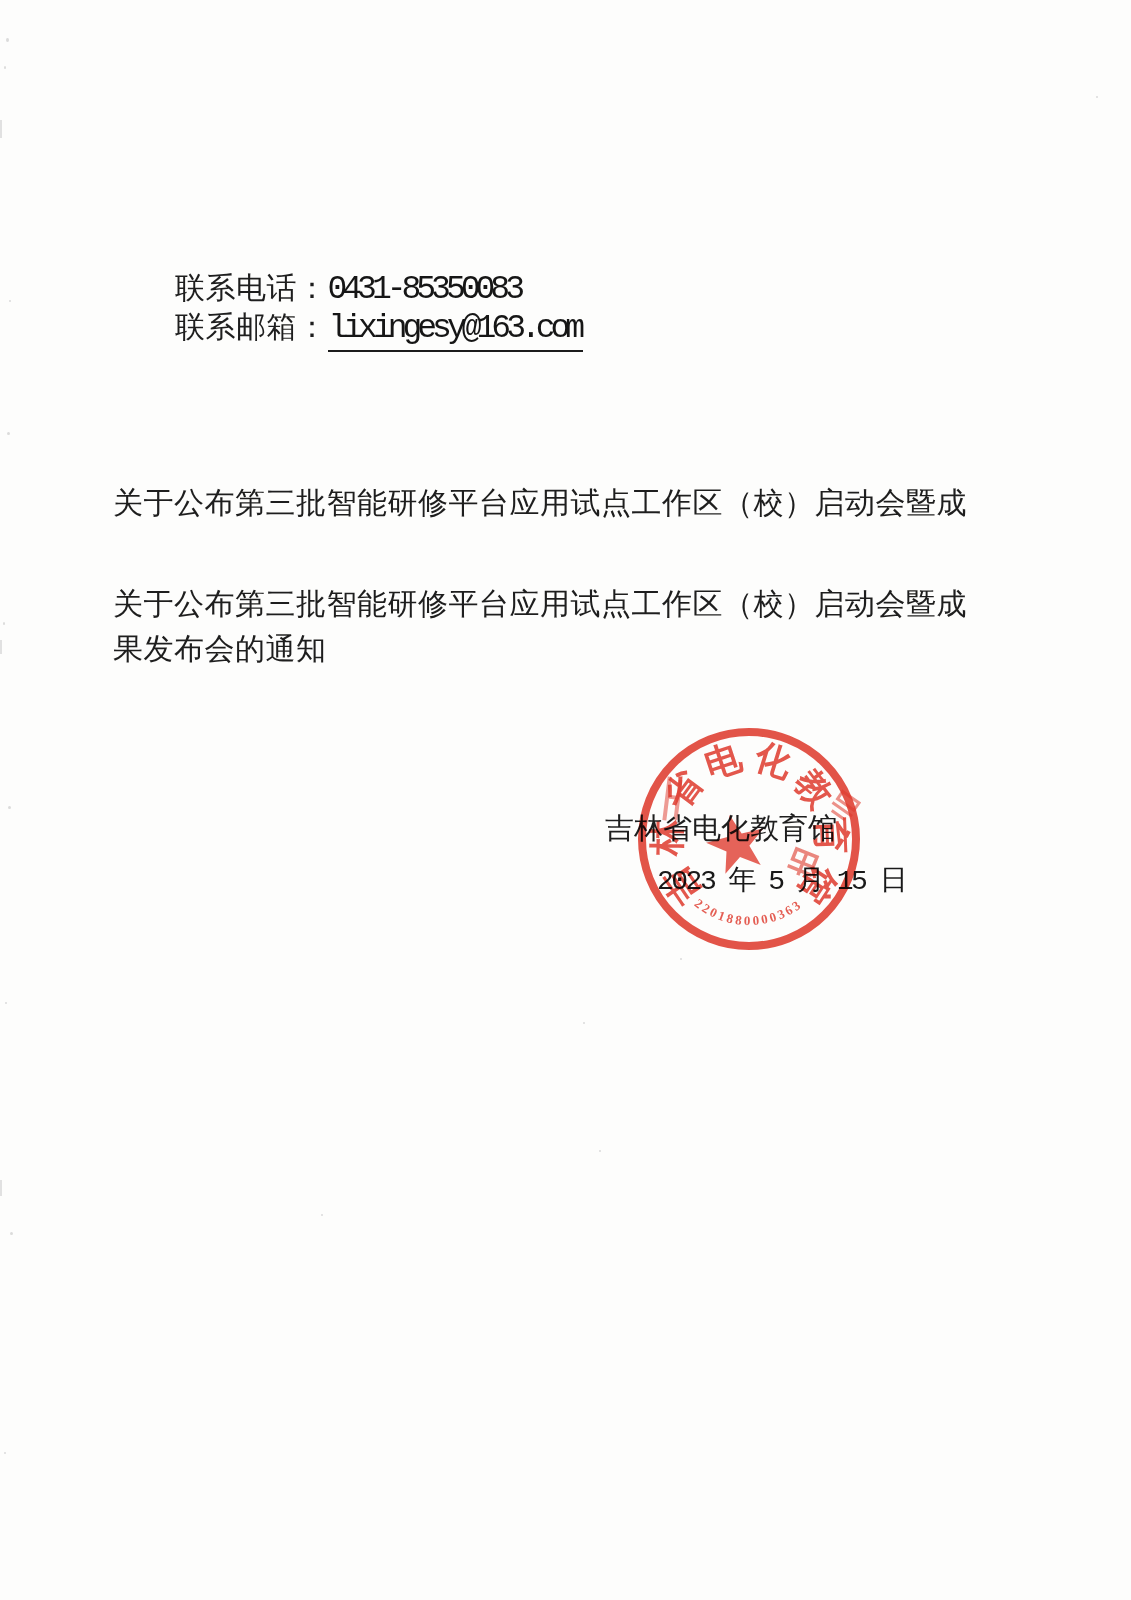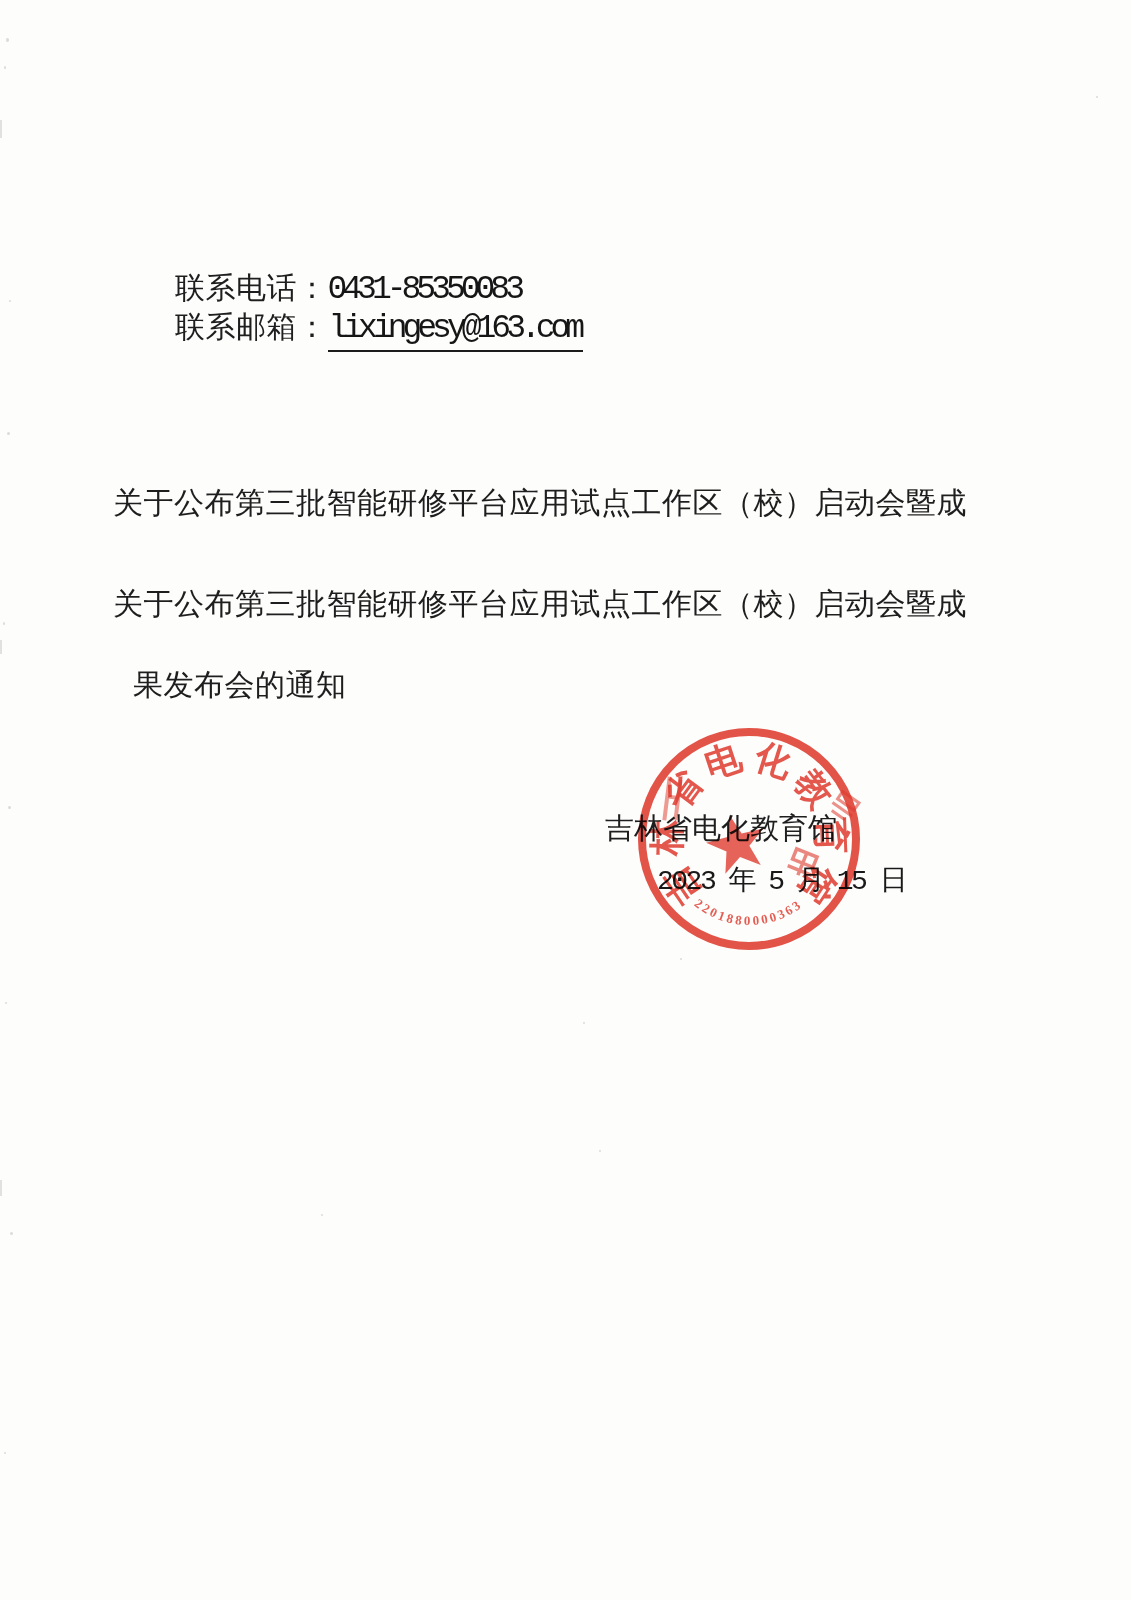--- a/index.html
+++ b/index.html
@@ -78,21 +78,21 @@
   <div class="line" style="left:175px;top:271px;">
     <span class="cjk">联系电话：</span><span class="mono">0431-85350083</span>
   </div>
 
   <div class="line" style="left:175px;top:310px;">
     <span class="cjk">联系邮箱：</span><span class="mono underlined">lixingesy@163.com</span>
   </div>
 
   <div class="line att" style="left:113px;top:486px;">关于公布第三批智能研修平台应用试点工作区（校）启动会暨成</div>
   <div class="line att" style="left:113px;top:575px;margin-top:12px;">关于公布第三批智能研修平台应用试点工作区（校）启动会暨成</div>
-  <div class="line att" style="left:113px;top:668px;margin-left:20px;">果发布会的通知</div>
+  <div class="line att" style="left:113px;top:632px;">果发布会的通知</div>
 
   <div class="sig-line" style="left:605px;top:809px;">吉林省电化教育馆</div>
   <div class="date-line" style="left:613px;top:861px;">2023 年 5 月 15 日</div>
 
   <svg class="seal" viewBox="0 0 240 240" aria-hidden="true">
     <defs>
       <path id="arcChars" d="M 75,173.6 A 70,70 0 1 1 165,173.6" fill="none"></path>
       <path id="arcSerial" d="M 64.7,185.9 A 86,86 0 0 0 175.3,185.9" fill="none"></path>
     </defs>
 

